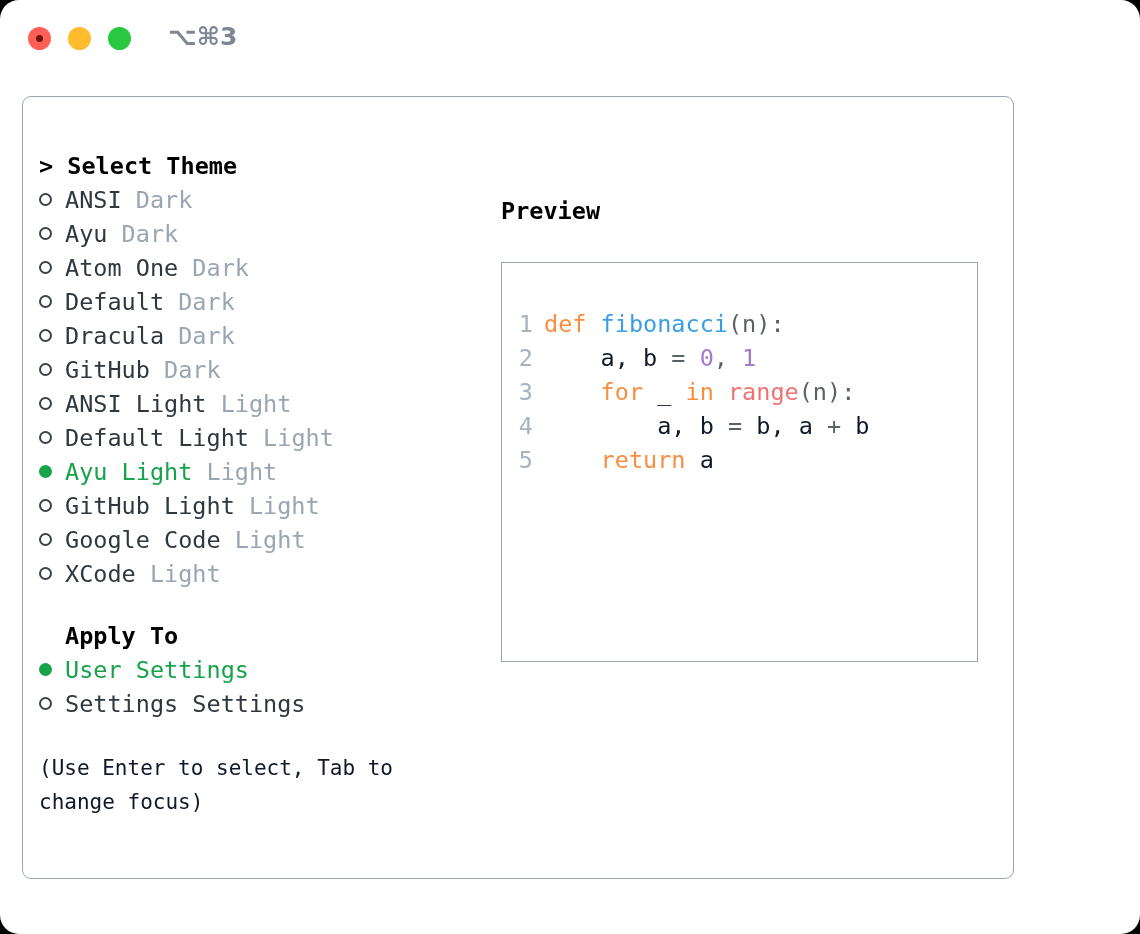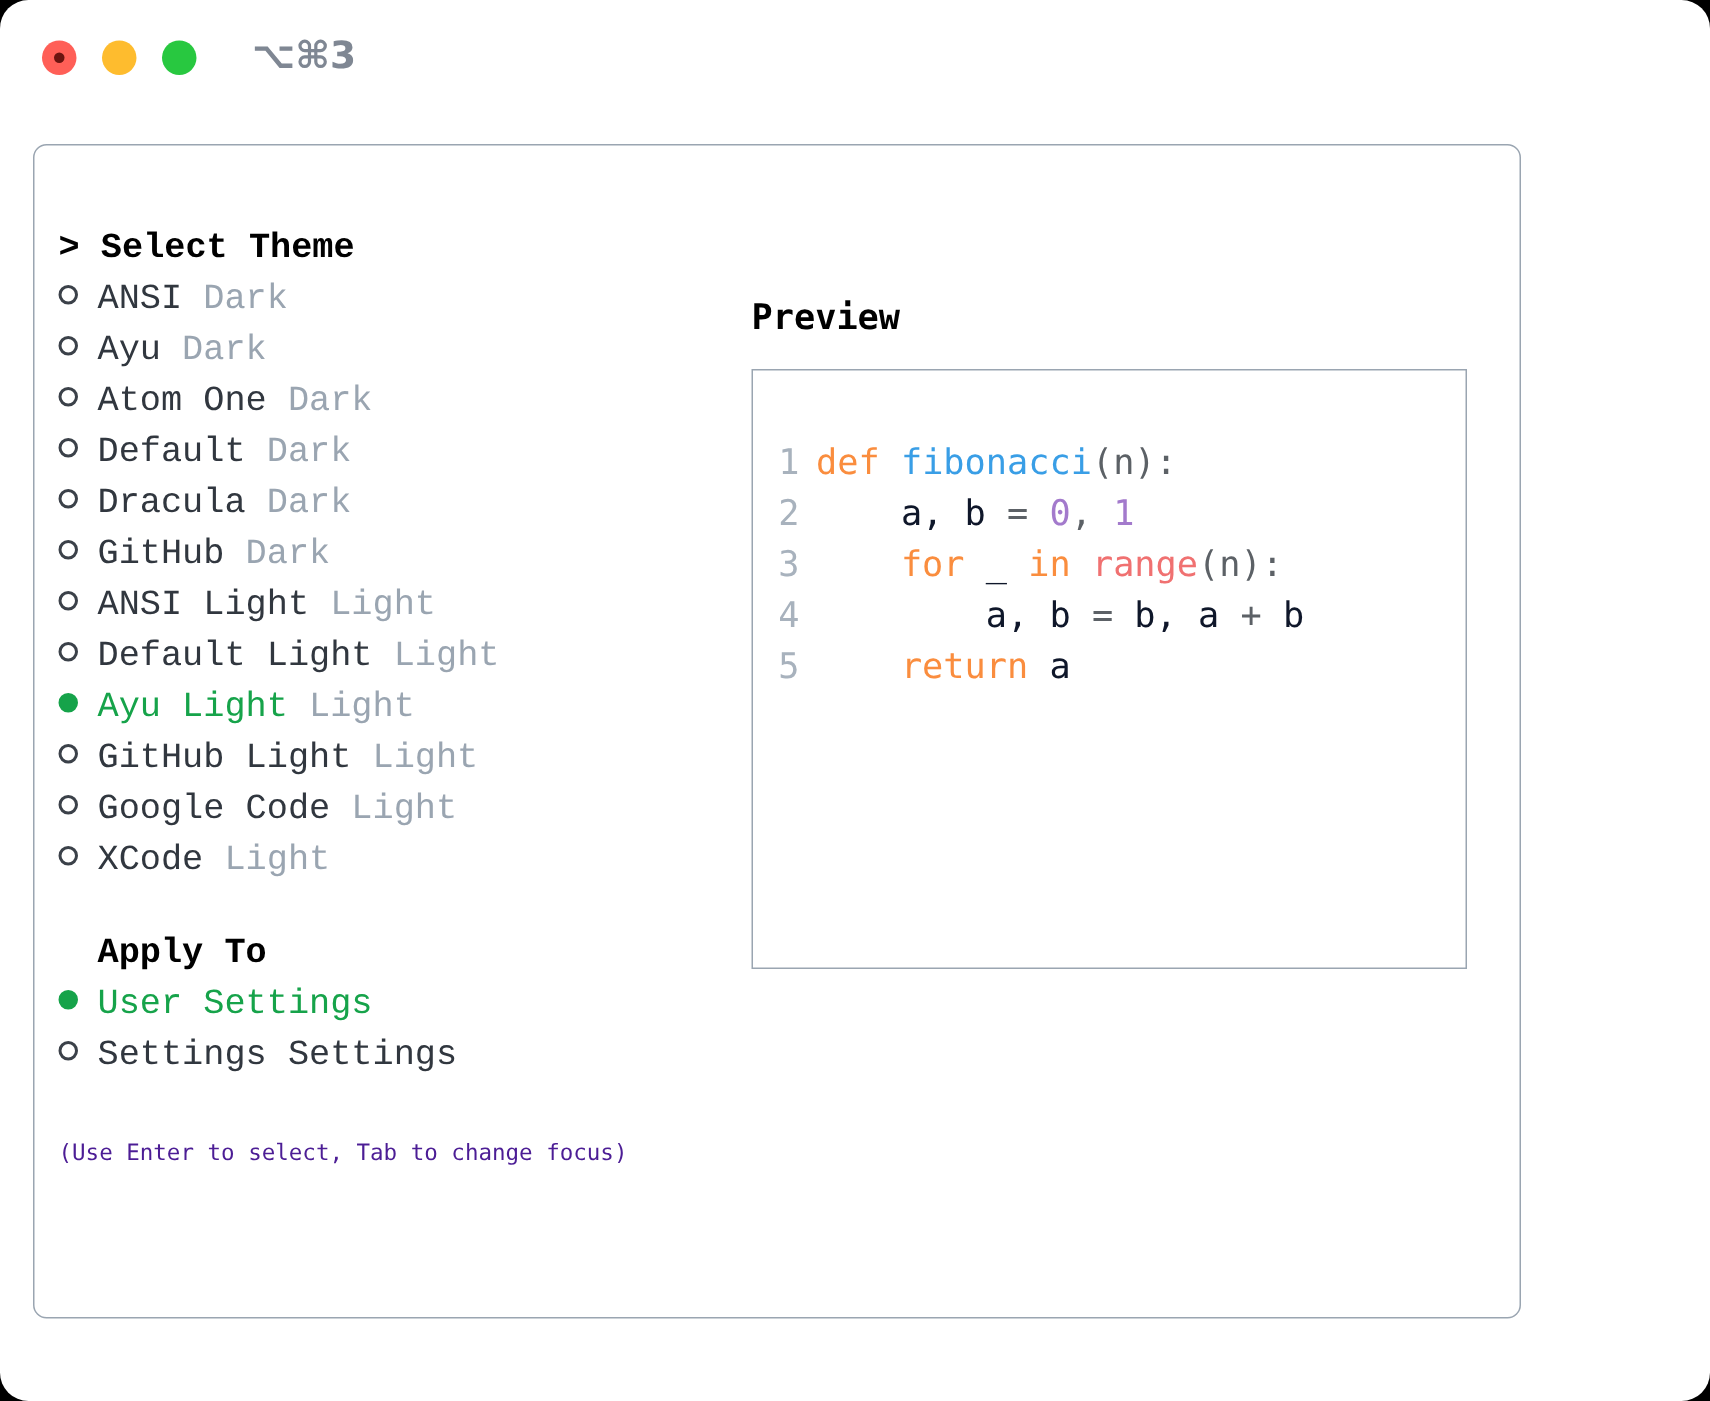--- a/index.html
+++ b/index.html
@@ -70,21 +70,20 @@
     position: absolute;
     left: 16px; top: 52px;
     width: 430px;
   }
   .row {
     height: 34px;
     line-height: 34px;
     font-size: 23.5px;
     white-space: nowrap;
     color: #31373f;
-    font-family: Liberation Mono, monospace;
   }
   .section-head {
     font-weight: bold;
     color: #000000;
     font-size: 23.5px;
   }
   .marker {
     display: inline-block;
     width: 26px;
     text-align: left;
@@ -101,41 +100,41 @@
   .bullet.full  { background: #16a34a; border: 2px solid #16a34a; }
   .name { color: #31373f; margin-top: 22px; }
   .name.sel { color: #16a34a; }
   .cat  { color: #9aa5b1; }
 
   #spacer1 { height: 28px; }
   #spacer2 { height: 30px; }
 
   #hint {
     margin-top: 0px;
-    font-size: 15px;
-    line-height: 34px;
-    color: #4c1d95;
+    font-size: 21px;
+    line-height: 34px;
+    color: #0f172a;
     width: 410px;
   }
 
   
   #right-col {
     position: absolute;
     left: 478px; top: 52px;
     width: 500px;
   }
   #preview-title {
     font-size: 23.5px;
     font-weight: bold;
     color: #000000;
     line-height: 34px;
     margin-top: 45px;
   }
   #code-box {
-    margin-top: 18px;
+    margin-top: 34px;
     width: 477px;
     height: 400px;
     border: 1.5px solid #9aa5b1;
     background: #ffffff;
     padding: 44px 0 0 0;
   }
   .code-line {
     height: 34px;
     line-height: 34px;
     font-size: 23.5px;

